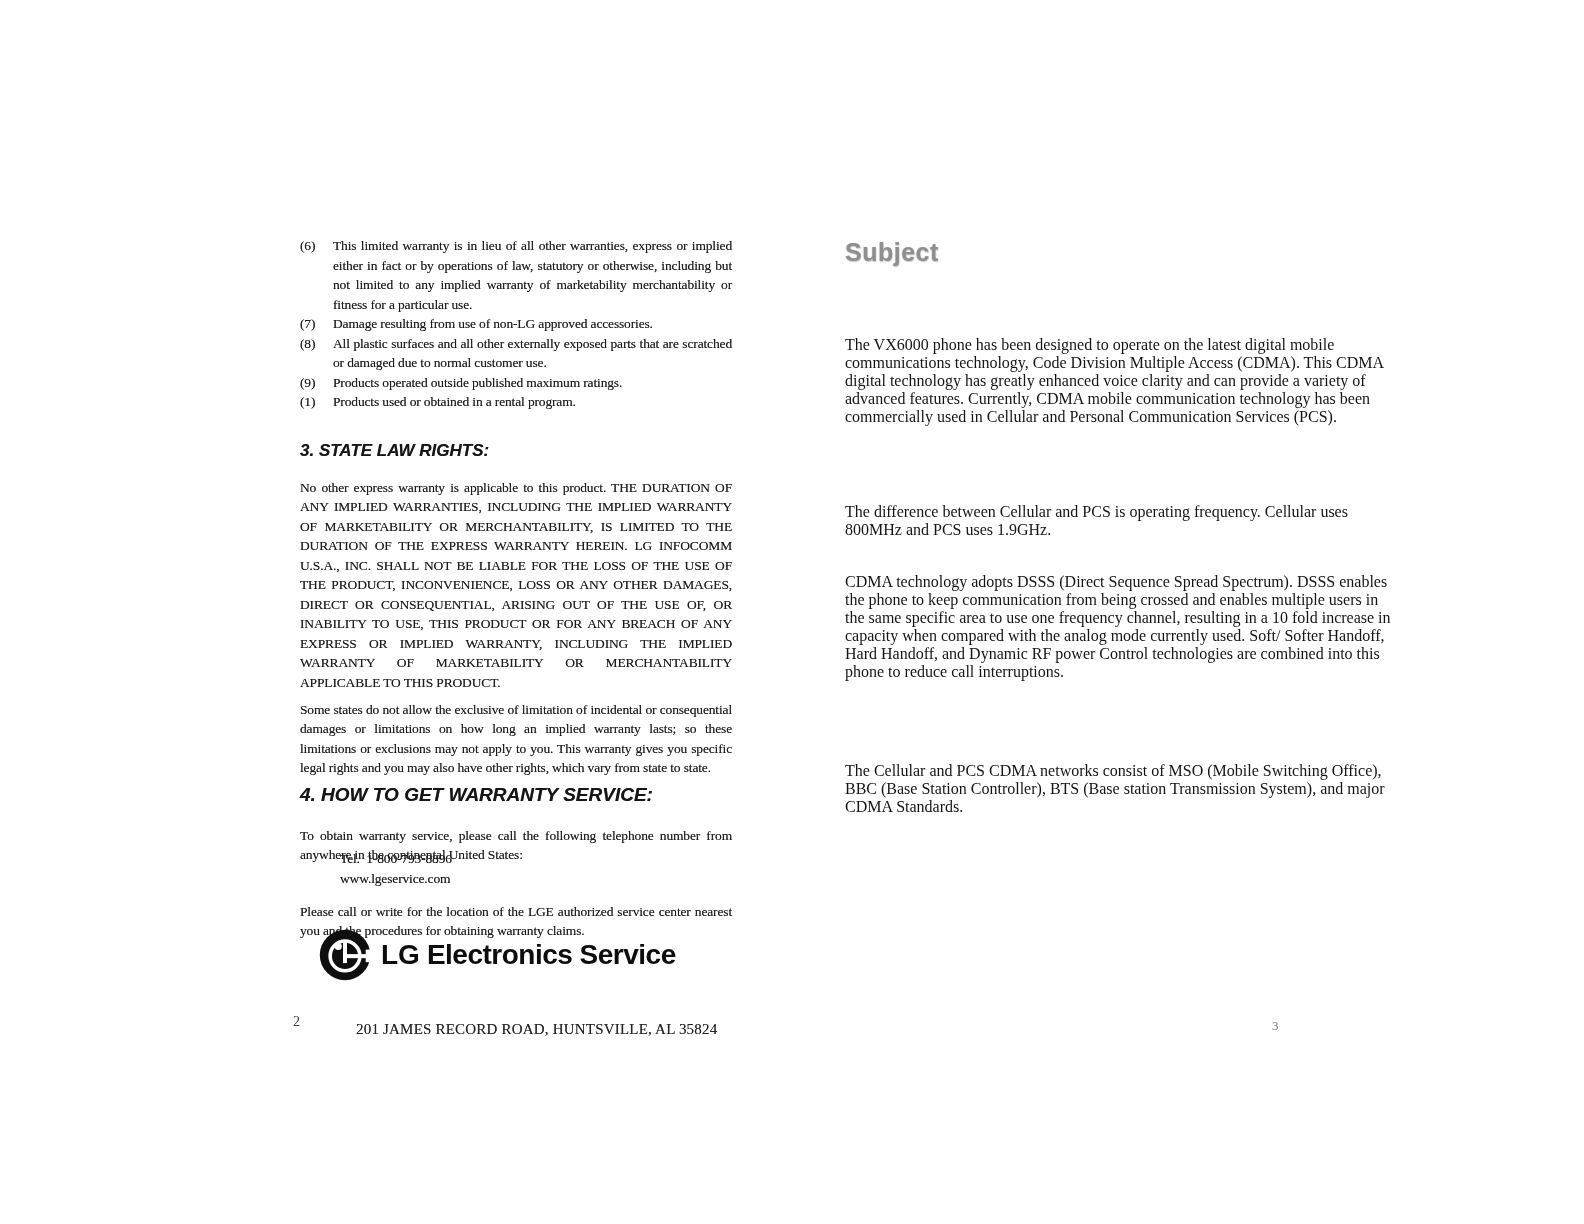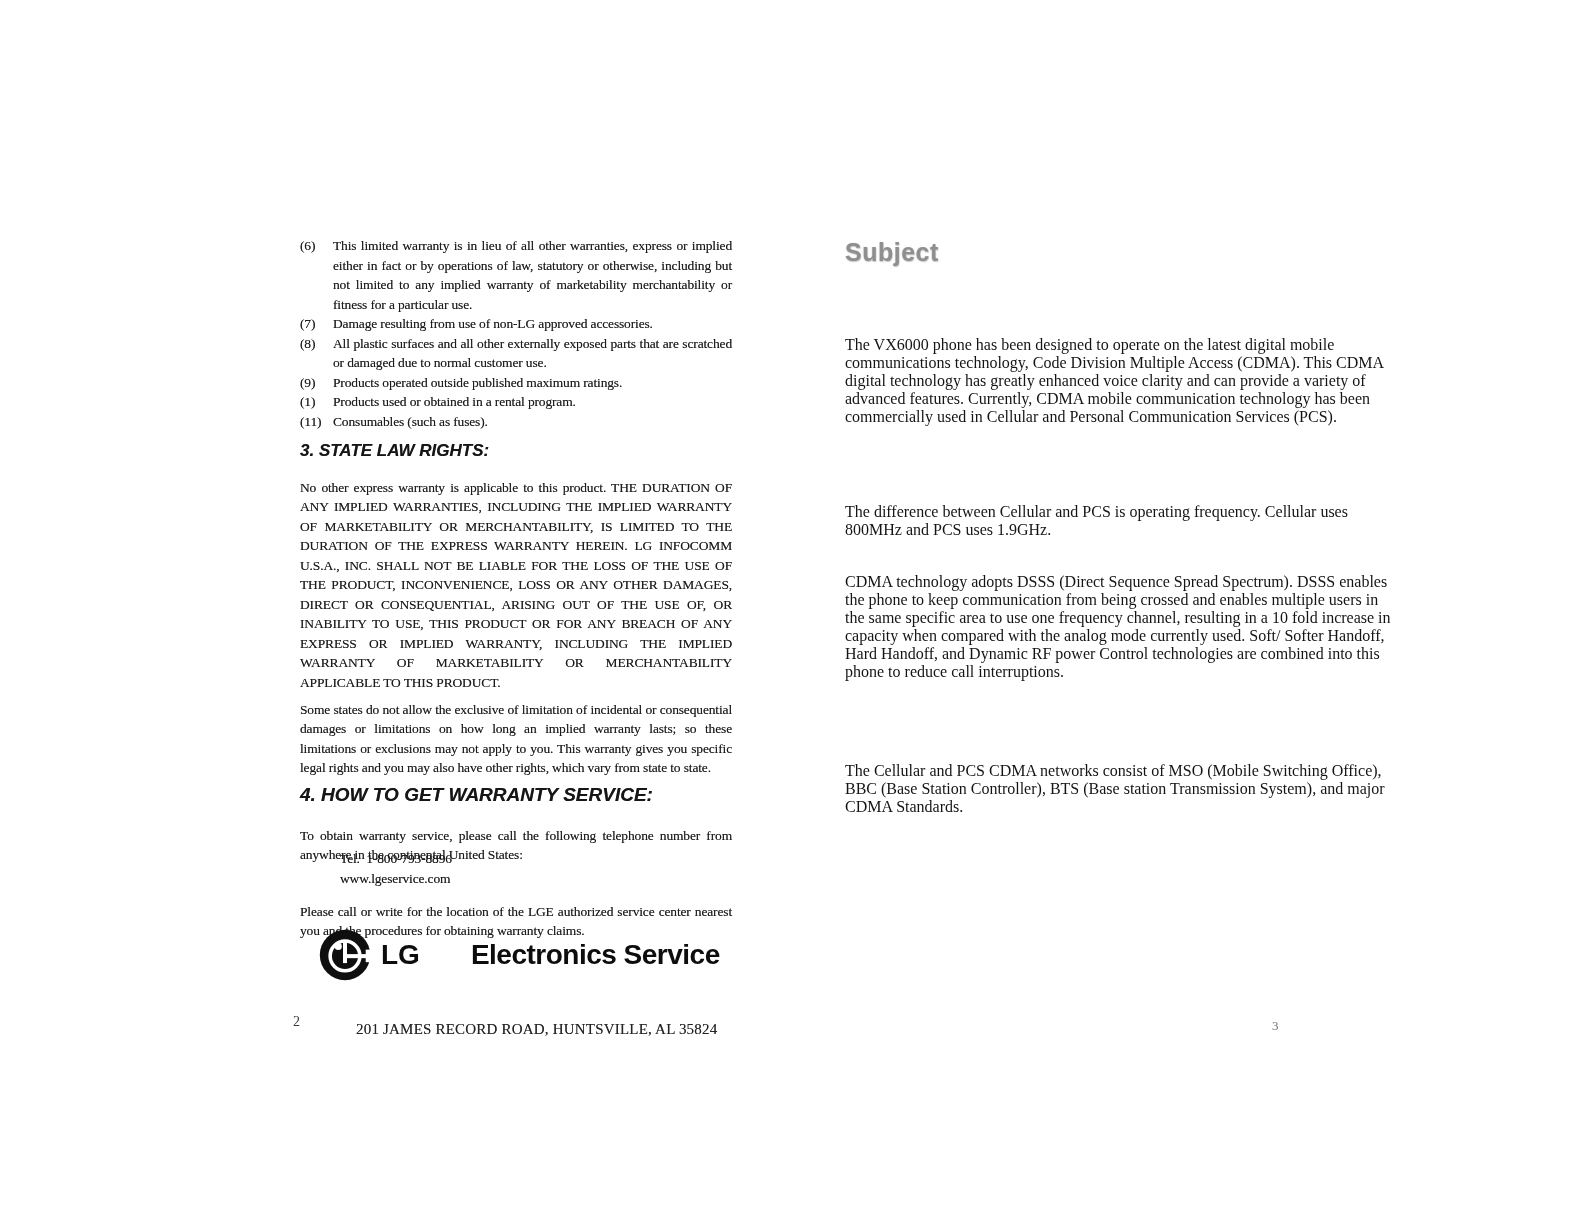--- a/index.html
+++ b/index.html
@@ -37,21 +37,21 @@
   .lp-h4{font-size:19px;}
   .plain{text-align:left;margin-left:40px;}
   .logo-row{display:flex;align-items:center;gap:9px;}
   .logo-mark{width:54px;height:54px;flex:0 0 auto;}
   .logo-text{
     font-family:"Liberation Sans","DejaVu Sans",sans-serif;
     font-size:28px;color:#0d0d0d;white-space:nowrap;
     letter-spacing:-0.5px;
   }
   .logo-text .lg{font-weight:900;margin-right:7px;letter-spacing:0;}
-  .logo-text .rest{font-weight:700;margin-left:44px;}
+  .logo-text .rest{font-weight:700;}
   .address{
     font-size:15px;letter-spacing:0.2px;color:#232323;
     text-shadow:0 0 0.5px rgba(30,30,30,0.5);white-space:nowrap;
   }
   .pageno{font-size:14px;color:#3a3a3a;}
   .pageno-right{color:#6e6e6e;font-size:13px;}
 
   
   .rp{left:845px;width:556px;color:#141414;}
   .rp-h{
@@ -82,24 +82,20 @@
         <span class="marker">(8)</span>
         <span class="li-text">All plastic surfaces and all other externally exposed parts that are scratched or damaged due to normal customer use.</span>
       </li>
       <li>
         <span class="marker">(9)</span>
         <span class="li-text">Products operated outside published maximum ratings.</span>
       </li>
       <li>
         <span class="marker">(1)</span>
         <span class="li-text">Products used or obtained in a rental program.</span>
-      </li>
-      <li>
-        <span class="marker">(11)</span>
-        <span class="li-text">Consumables (such as fuses).</span>
       </li>
     </ol>
 
     <h3 class="abs lp lp-h lp-h3" style="top:441px;">3. STATE LAW RIGHTS:</h3>
 
     <p class="abs lp lp-body" style="top:464px;">No other express warranty is applicable to this product. THE DURATION OF ANY IMPLIED WARRANTIES, INCLUDING THE IMPLIED WARRANTY OF MARKETABILITY OR MERCHANTABILITY, IS LIMITED TO THE DURATION OF THE EXPRESS WARRANTY HEREIN.  LG INFOCOMM U.S.A., INC. SHALL NOT BE LIABLE FOR THE LOSS OF THE USE OF THE PRODUCT, INCONVENIENCE, LOSS OR ANY OTHER DAMAGES, DIRECT OR CONSEQUENTIAL, ARISING OUT OF THE USE OF, OR INABILITY TO USE, THIS PRODUCT OR FOR ANY BREACH OF ANY EXPRESS OR IMPLIED WARRANTY, INCLUDING THE IMPLIED WARRANTY OF MARKETABILITY OR MERCHANTABILITY APPLICABLE TO THIS PRODUCT.</p>
 
     <p class="abs lp lp-body" style="top:686px;">Some states do not allow the exclusive of limitation of incidental or consequential damages or limitations on how long an implied warranty lasts; so these limitations or exclusions may not apply to you.  This warranty gives you specific legal rights and you may also have other rights, which vary from state to state.</p>
 
     <h4 class="abs lp lp-h lp-h4" style="top:784px;">4. HOW TO GET WARRANTY SERVICE:</h4>

